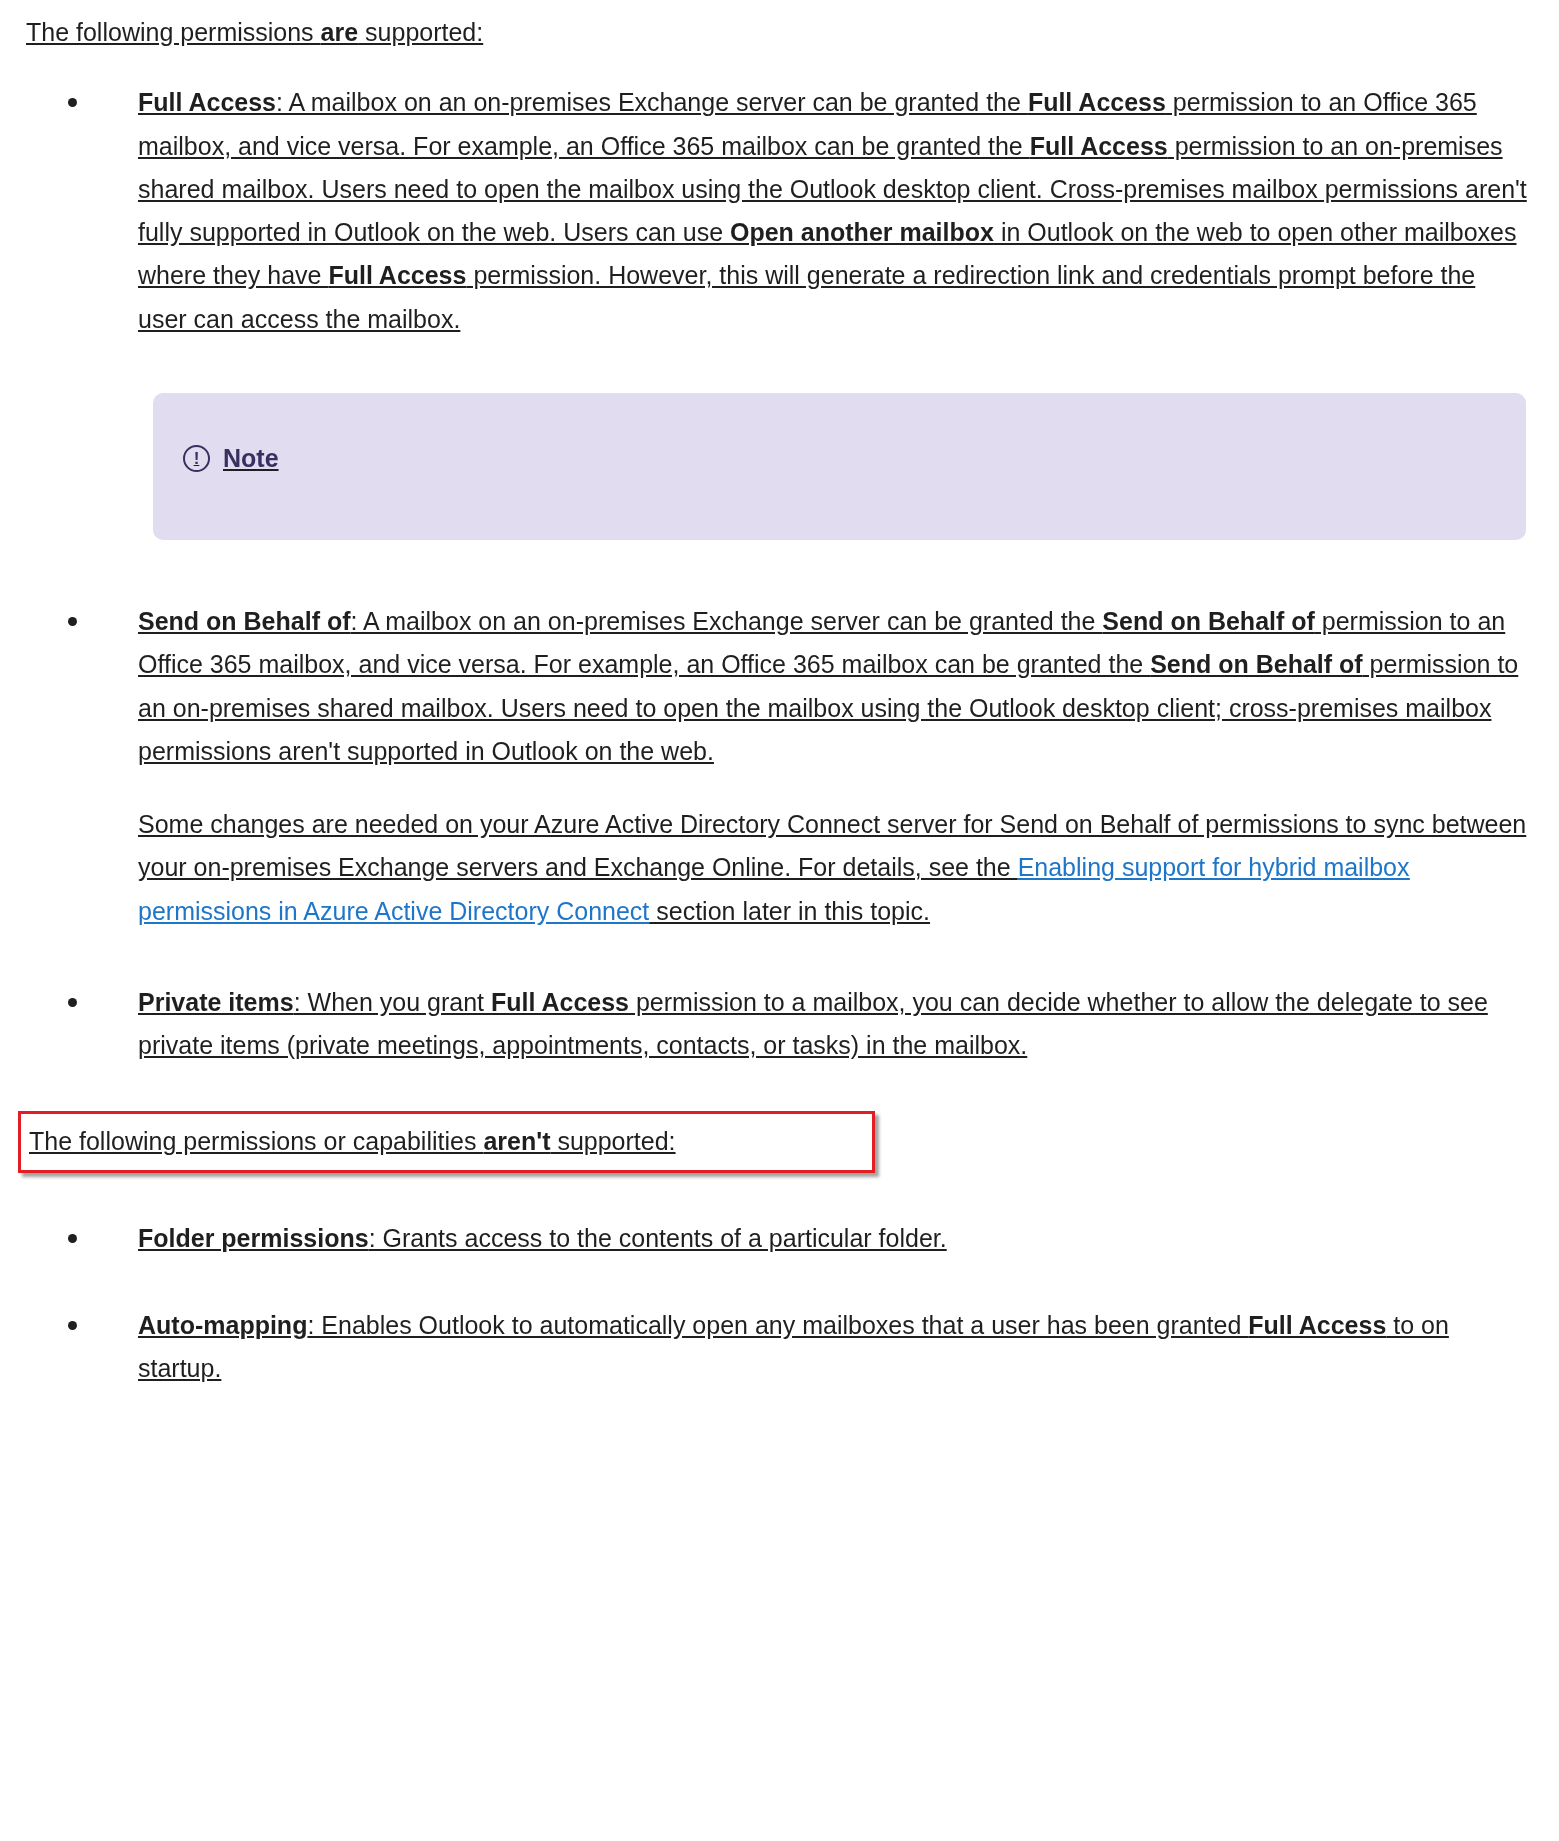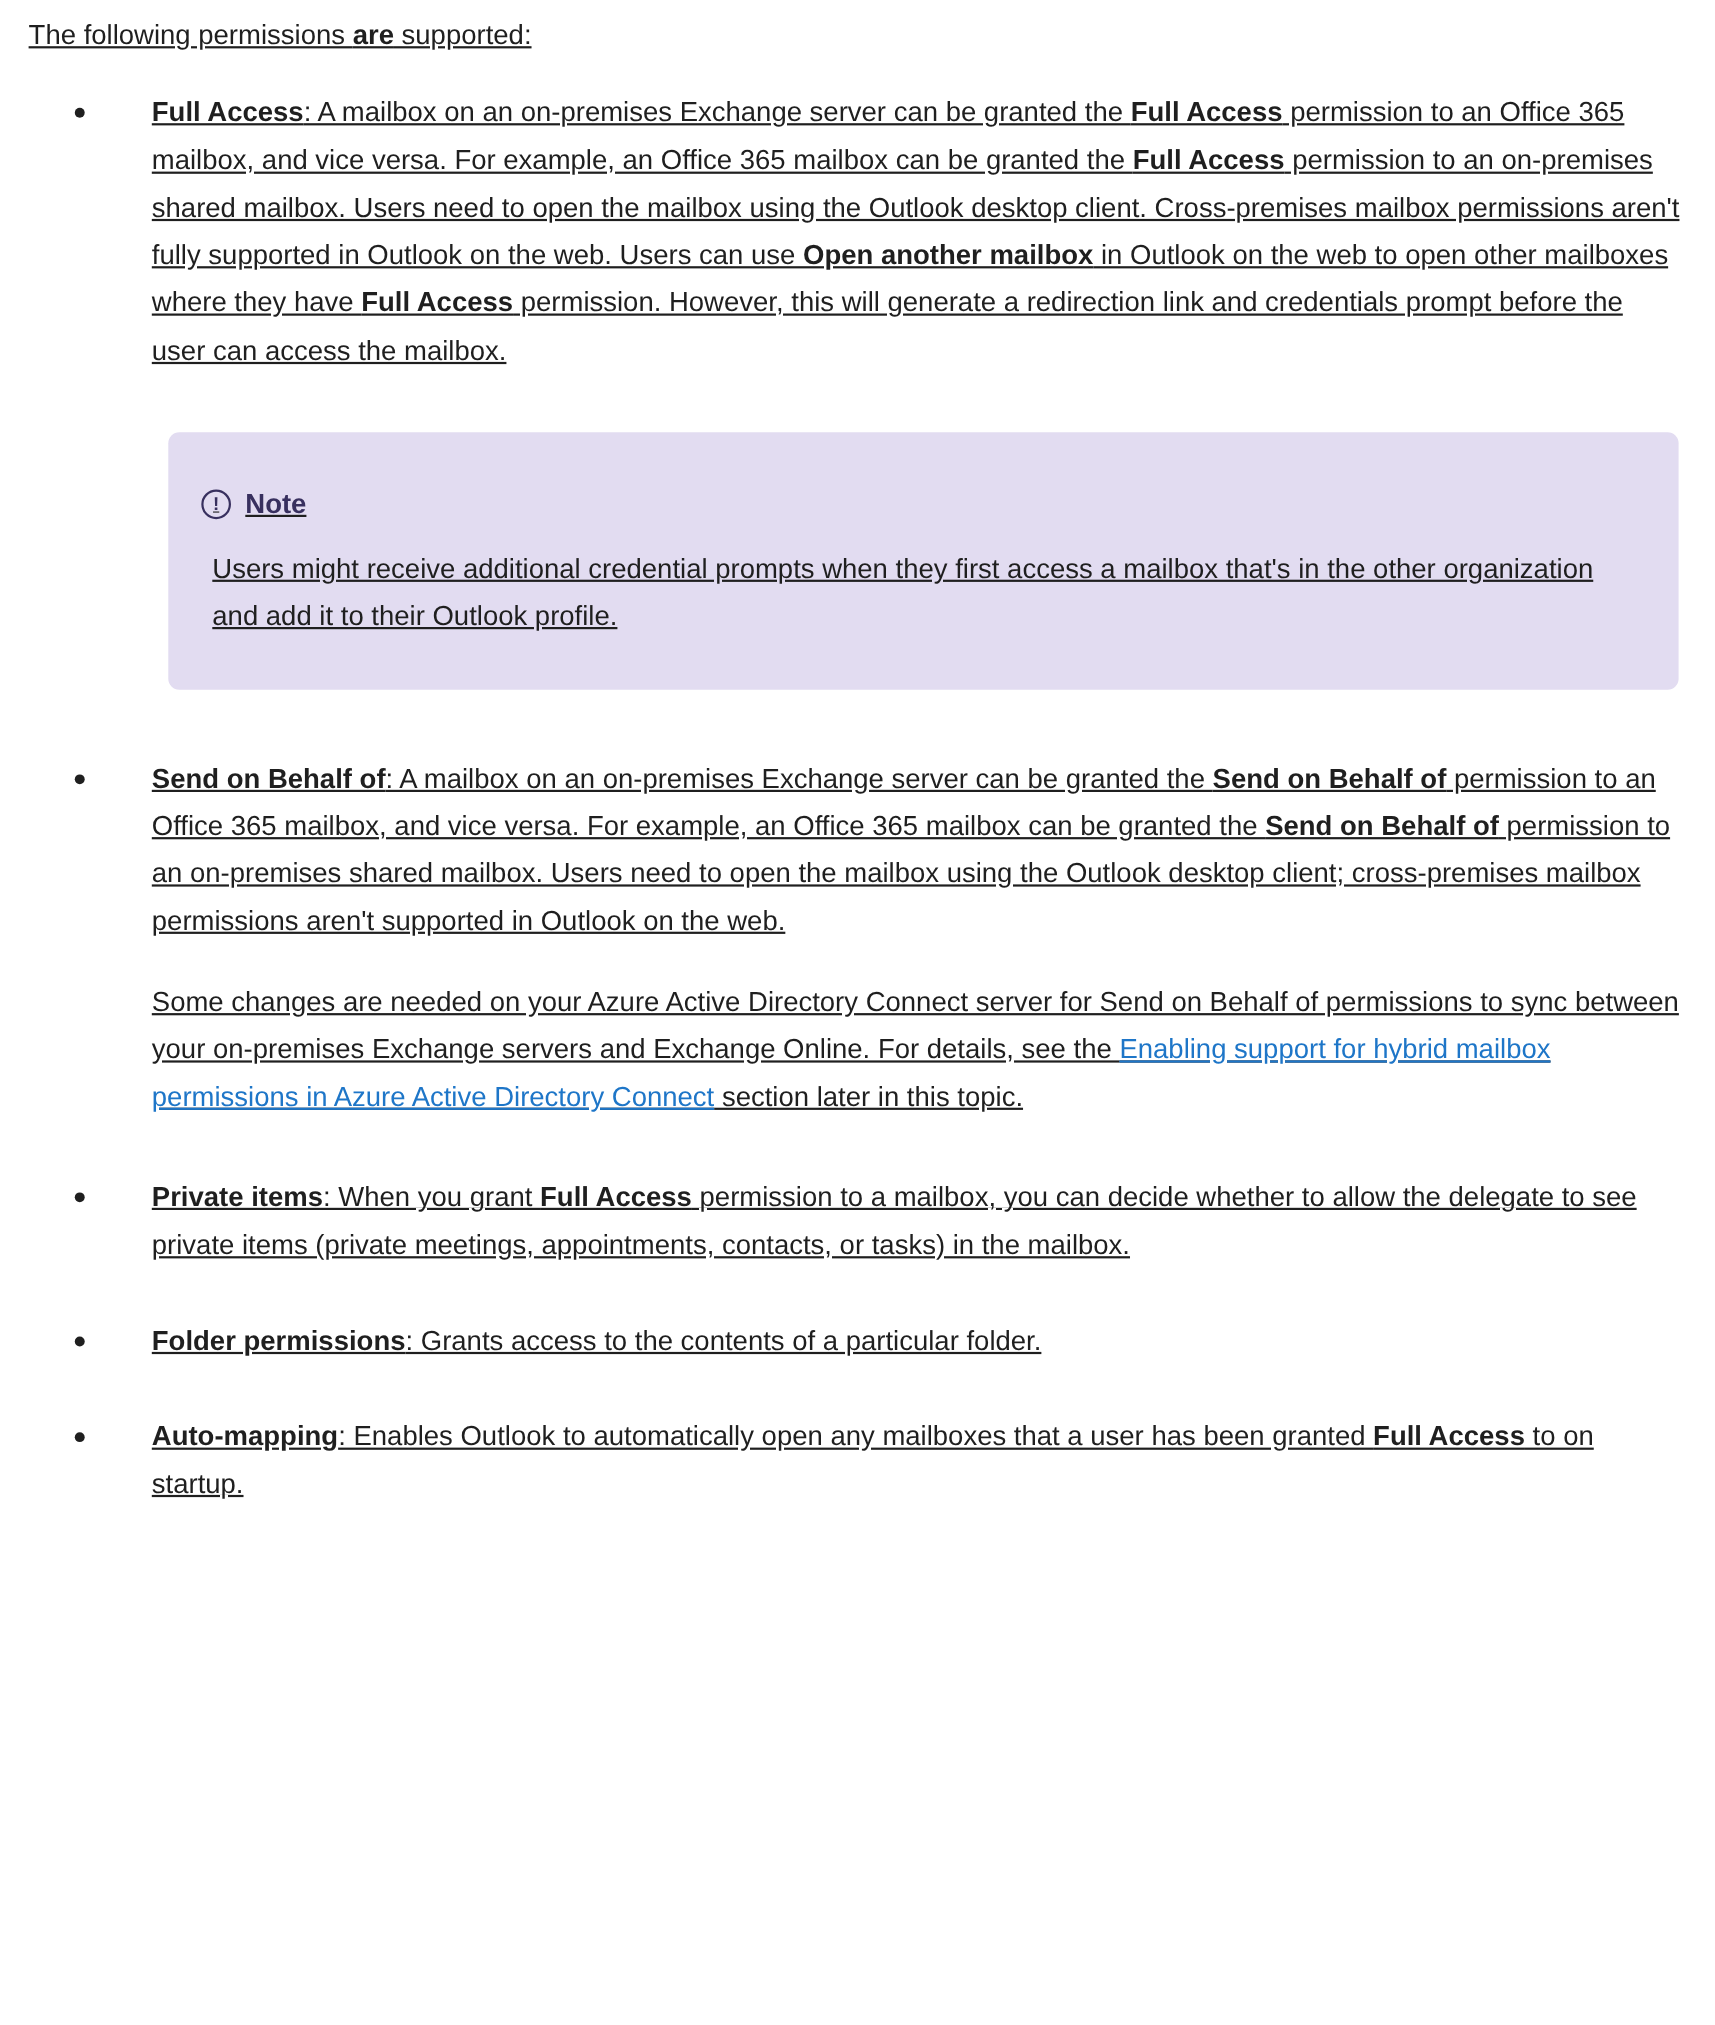--- a/index.html
+++ b/index.html
@@ -95,41 +95,43 @@
     <li class="li li-first">
       <span class="dot"></span>
       <div class="li-content">
         <p class="para"><strong>Full Access</strong><span>: A mailbox on an on-premises Exchange server can be granted the </span><strong>Full Access</strong><span> permission to an Office 365 mailbox, and vice versa. For example, an Office 365 mailbox can be granted the </span><strong>Full Access</strong><span> permission to an on-premises shared mailbox. Users need to open the mailbox using the Outlook desktop client. Cross-premises mailbox permissions aren't fully supported in Outlook on the web. Users can use </span><strong>Open another mailbox</strong><span> in Outlook on the web to open other mailboxes where they have </span><strong>Full Access</strong><span> permission. However, this will generate a redirection link and credentials prompt before the user can access the mailbox.</span></p>
 
         <div class="note">
           <div class="note-head">
             <span class="note-icon">!</span>
             <span>Note</span>
           </div>
-          <p class="note-body">Users might receive additional credential prompts when they first access a mailbox that's in the other organization and add it to their Outlook profile.</p>
         </div>
       </div>
     </li>
 
     <li class="li" style="margin-top:54px;">
       <span class="dot"></span>
       <div class="li-content">
         <p class="para"><strong>Send on Behalf of</strong><span>: A mailbox on an on-premises Exchange server can be granted the </span><strong>Send on Behalf of</strong><span> permission to an Office 365 mailbox, and vice versa. For example, an Office 365 mailbox can be granted the </span><strong>Send on Behalf of</strong><span> permission to an on-premises shared mailbox. Users need to open the mailbox using the Outlook desktop client; cross-premises mailbox permissions aren't supported in Outlook on the web.</span></p>
         <p class="para para2"><span>Some changes are needed on your Azure Active Directory Connect server for Send on Behalf of permissions to sync between your on-premises Exchange servers and Exchange Online. For details, see the </span><a href="#" class="doc-link">Enabling support for hybrid mailbox permissions in Azure Active Directory Connect</a><span> section later in this topic.</span></p>
       </div>
     </li>
 
     <li class="li">
       <span class="dot"></span>
       <div class="li-content">
         <p class="para"><strong>Private items</strong><span>: When you grant </span><strong>Full Access</strong><span> permission to a mailbox, you can decide whether to allow the delegate to see private items (private meetings, appointments, contacts, or tasks) in the mailbox.</span></p>
       </div>
     </li>
   </ul>
 
+  <div class="hl hl1">
+    <p class="intro"><span>The following permissions or capabilities </span><strong>aren't</strong><span> supported:</span></p>
+  </div>
 
 
   <ul class="doc-list">
     <li class="li" style="margin-top:44px;">
       <span class="dot"></span>
       <div class="li-content">
         <p class="para"><strong>Folder permissions</strong><span>: Grants access to the contents of a particular folder.</span></p>
       </div>
     </li>
     <li class="li" style="margin-top:44px;">

